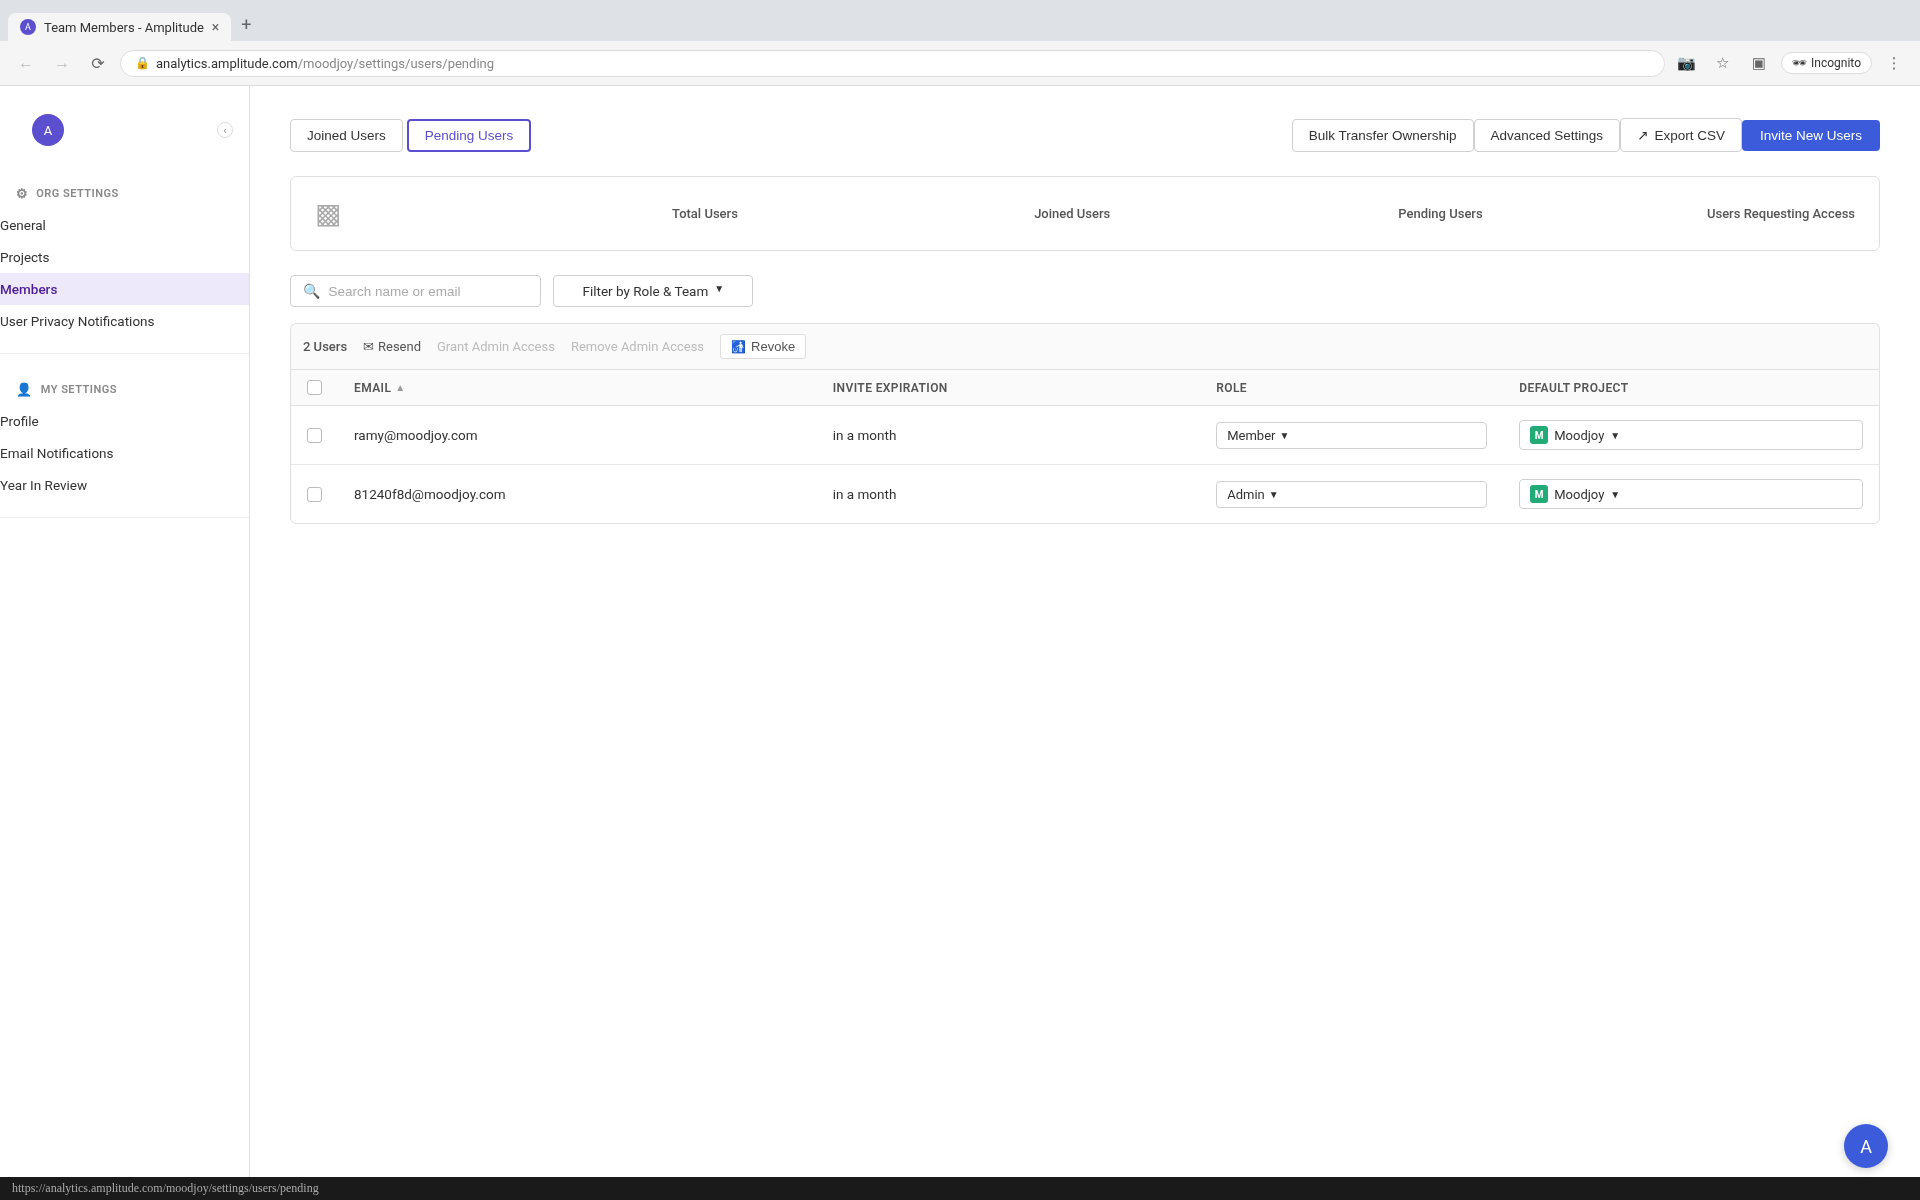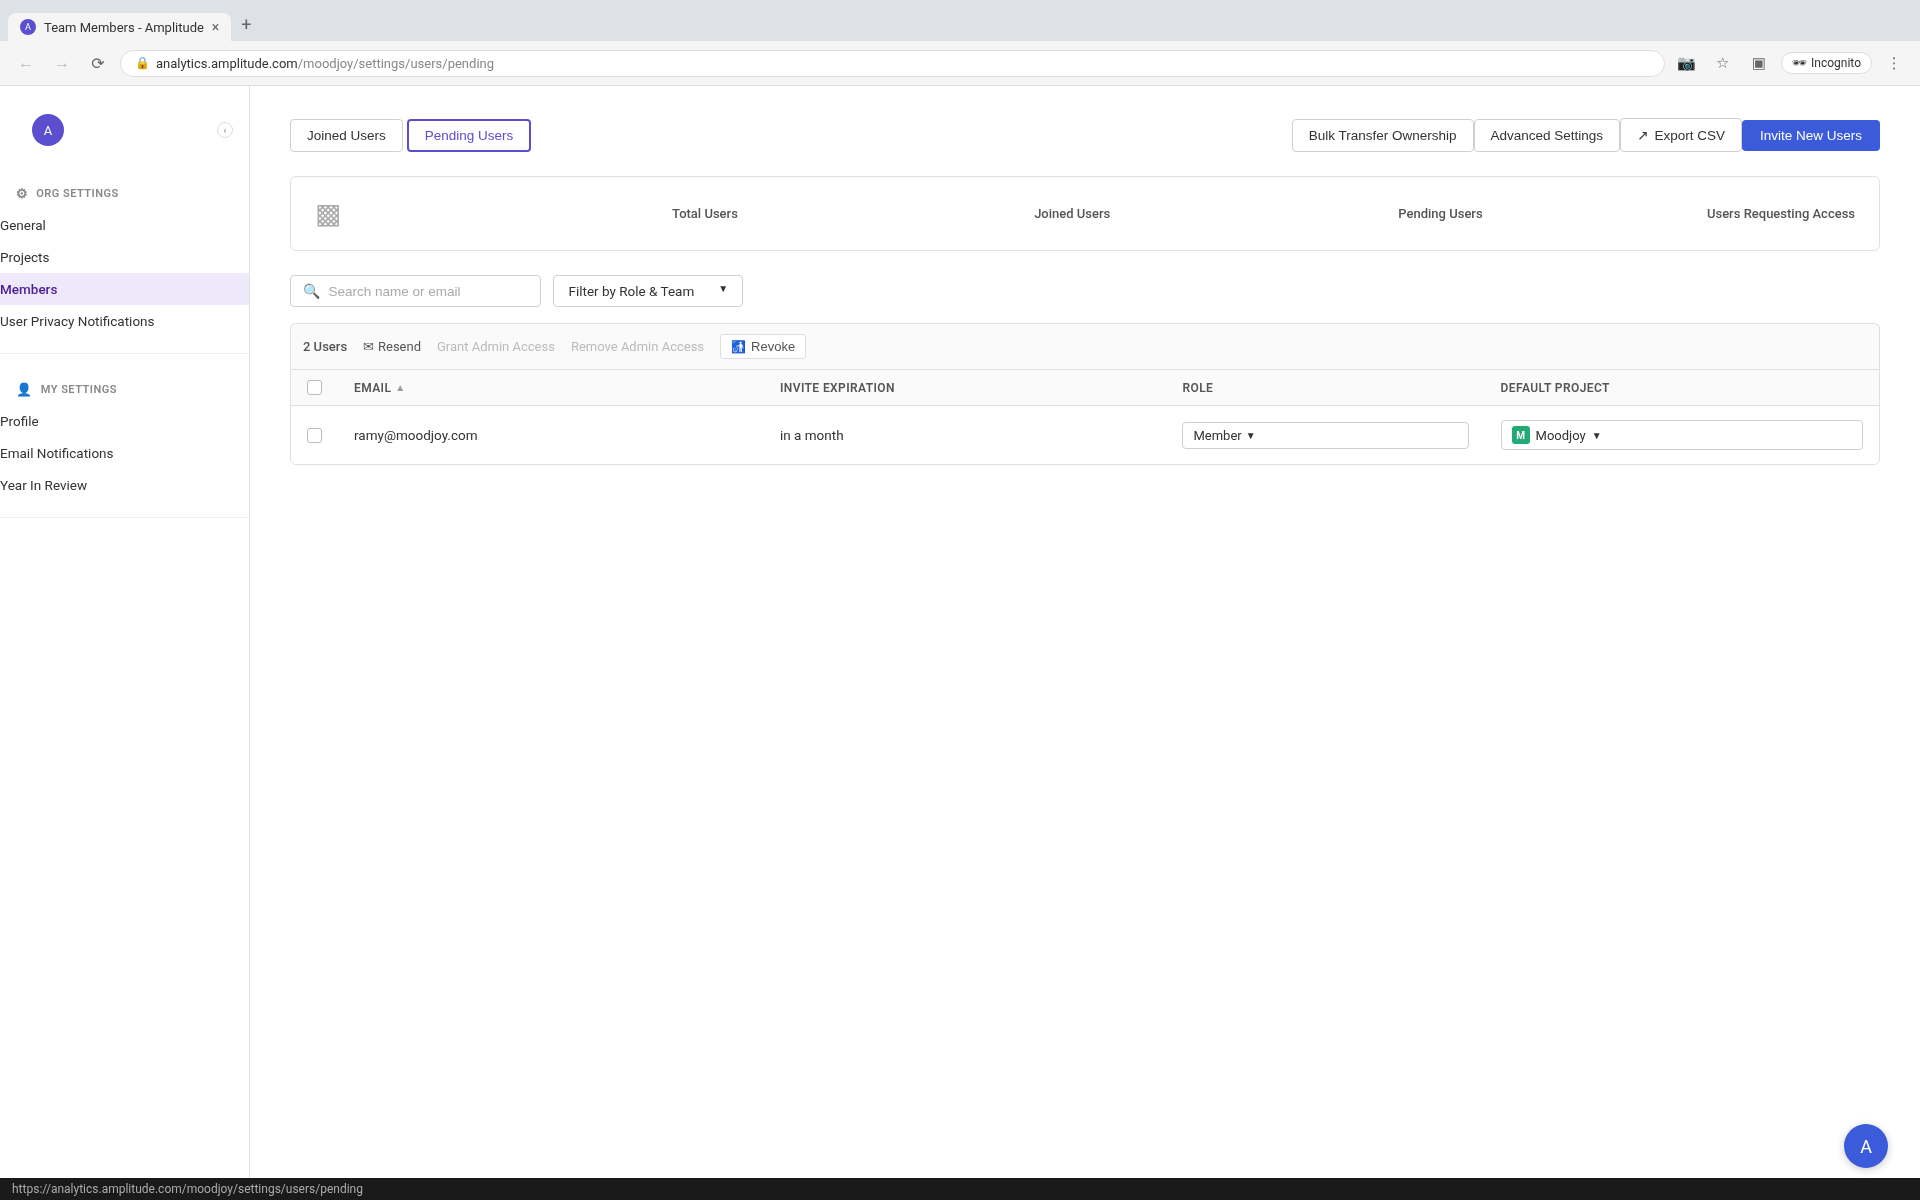--- a/index.html
+++ b/index.html
@@ -58,21 +58,21 @@
     .stats-icon { font-size: 28px; color: #aaa; margin-right: 24px; }
     .stats-items { display: flex; gap: 0; flex: 1; }
     .stats-item { flex: 1; text-align: right; }
     .stats-label { font-size: 13px; color: #555; font-weight: 500; }
 
     
     .filter-row { display: flex; align-items: center; gap: 12px; margin-bottom: 16px; }
     .search-box { display: flex; align-items: center; border: 1px solid #d0d0d0; border-radius: 4px; padding: 7px 12px; gap: 8px; background: white; min-width: 220px; }
     .search-box input { border: none; outline: none; font-size: 13.5px; color: #333; width: 200px; }
     .search-box input::placeholder { color: #aaa; }
-    .filter-dropdown { display: flex; align-items: flex-start; border: 1px solid #d0d0d0; border-radius: 4px; padding: 7px 14px; gap: 24px; background: white; font-size: 13.5px; color: #333; cursor: pointer; }
+    .filter-dropdown { display: flex; align-items: flex-start; border: 1px solid #d0d0d0; border-radius: 4px; padding: 7px 28px; gap: 6px; background: white; font-size: 13.5px; color: #333; cursor: pointer; }
 
     
     .actions-row { display: flex; align-items: center; gap: 16px; margin-bottom: 0; padding: 10px 12px; border: 1px solid #e0e0e0; border-bottom: none; border-radius: 6px 6px 0 0; background: #fafafa; }
     .user-count { font-size: 13px; color: #555; font-weight: 500; }
     .action-link { font-size: 13px; color: #555; cursor: pointer; display: flex; align-items: center; gap: 4px; }
     .action-link.disabled { color: #bbb; cursor: default; }
     .revoke-btn { display: flex; align-items: center; gap: 5px; padding: 4px 10px; border: 1px solid #ddd; border-radius: 3px; font-size: 13px; background: white; color: #555; cursor: pointer; }
 
     
     .table-container { border: 1px solid #e0e0e0; border-radius: 0 0 6px 6px; overflow: hidden; }
@@ -84,21 +84,21 @@
     .checkbox-cell { width: 40px; }
     .checkbox { width: 15px; height: 15px; border: 1.5px solid #bbb; border-radius: 3px; cursor: pointer; appearance: none; background: white; display: block; }
     .checkbox:checked { background: #3b5bdb; border-color: #3b5bdb; }
 
     
     .role-dropdown { display: flex; align-items: center; border: 1px solid #d0d0d0; border-radius: 4px; padding: 5px 10px; gap: 4px; background: white; font-size: 13px; cursor: pointer; }
     .project-badge { display: flex; align-items: center; gap: 6px; border: 1px solid #d0d0d0; border-radius: 4px; padding: 5px 10px; background: white; font-size: 13px; cursor: pointer; }
     .project-initial { width: 18px; height: 18px; background: #22aa77; border-radius: 3px; display: flex; align-items: center; justify-content: center; color: white; font-size: 10px; font-weight: 700; }
 
     
-    .status-bar { background: #1a1a1a; color: #aaa; font-size: 12px; padding: 4px 12px; display: flex; align-items: center; }
+    .status-bar { background: #1a1a1a; color: #aaa; font-size: 12px; padding: 4px 12px; display: flex; align-items: center; font-family: Liberation Serif, serif; }
 
     
     .amplitude-fab { position: fixed; bottom: 32px; right: 32px; width: 44px; height: 44px; background: #3b5bdb; border-radius: 50%; display: flex; align-items: center; justify-content: center; color: white; font-size: 18px; cursor: pointer; box-shadow: 0 2px 8px rgba(0,0,0,0.2); z-index: 100; }
 
     .th-email { display: flex; align-items: center; gap: 4px; }
     .sort-icon { font-size: 10px; color: #999; }
   </style>
 </head>
 <body>
 
@@ -280,20 +280,40 @@
                 </div>
               </td>
               <td>
                 <div class="project-badge">
                   <div class="project-initial">M</div>
                   <span>Moodjoy</span>
                   <span style="font-size:10px;">▼</span>
                 </div>
               </td>
             </tr>
+            <tr>
+              <td class="checkbox-cell">
+                <input type="checkbox" class="checkbox" style="">
+              </td>
+              <td>81240f8d@moodjoy.com</td>
+              <td>in a month</td>
+              <td>
+                <div class="role-dropdown">
+                  <span>Admin</span>
+                  <span style="font-size:10px;">▼</span>
+                </div>
+              </td>
+              <td>
+                <div class="project-badge">
+                  <div class="project-initial">M</div>
+                  <span>Moodjoy</span>
+                  <span style="font-size:10px;">▼</span>
+                </div>
+              </td>
+            </tr>
           </tbody>
         </table>
       </div>
     </div>
 
   </div>
 </div>
 
 <div class="status-bar">
   <span>https://analytics.amplitude.com/moodjoy/settings/users/pending</span>

